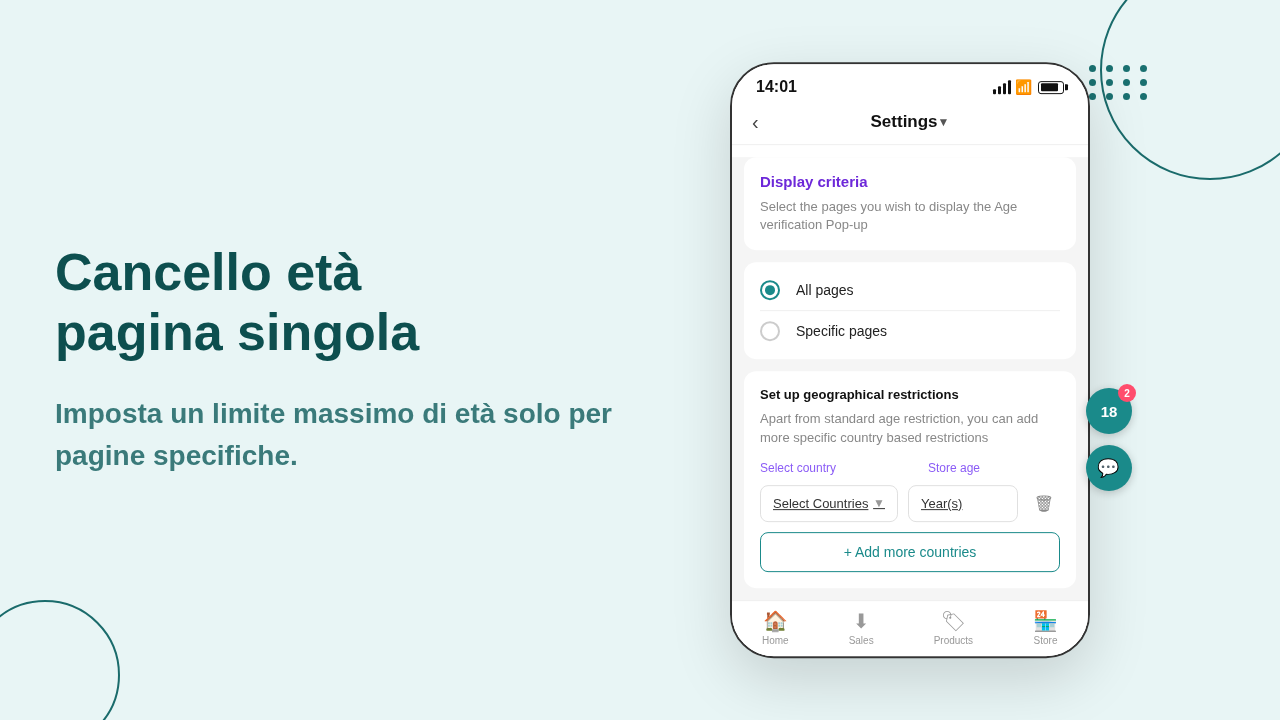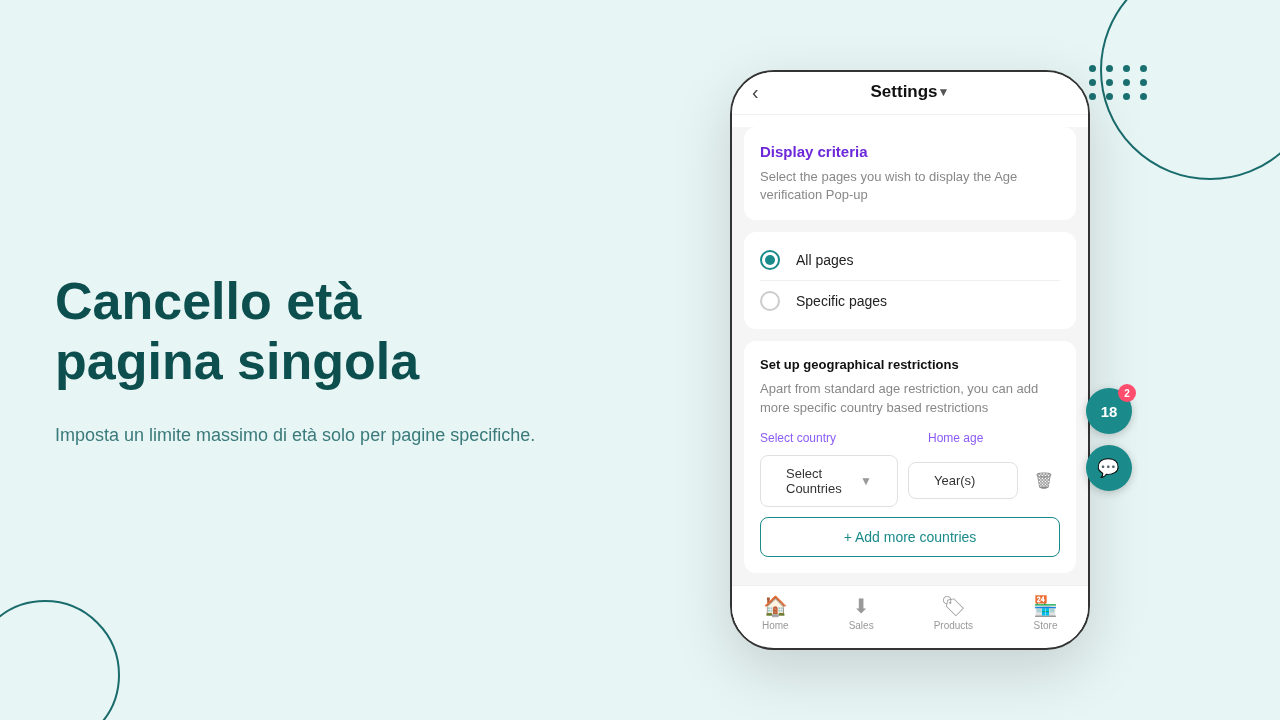--- a/index.html
+++ b/index.html
@@ -63,22 +63,22 @@
 
     .main-title {
       font-size: 52px;
       font-weight: 800;
       color: #0d4f4f;
       line-height: 1.15;
       margin-bottom: 30px;
     }
 
     .sub-title {
-      font-size: 18px;
-      font-weight: 400;
+      font-size: 28px;
+      font-weight: 700;
       color: #3a7a7a;
       line-height: 1.5;
     }
 
     
     .phone-container {
       position: absolute;
       right: 190px;
       top: 50%;
       transform: translateY(-50%);
@@ -304,27 +304,28 @@
     }
 
     .select-wrapper {
       flex: 1;
     }
 
     .select-display {
       display: flex;
       align-items: center;
       justify-content: space-between;
-      padding: 10px 25px;
+      padding: 10px 12px;
       border: 1.5px solid #e0e0e0;
       border-radius: 8px;
       font-size: 13px;
       color: #333;
       background: white;
       cursor: pointer;
+      text-decoration: underline;
     }
 
     .select-arrow {
       color: #999;
       font-size: 12px;
     }
 
     .entry-age-wrapper {
       width: 110px;
       flex-shrink: 0;
@@ -459,20 +460,35 @@
   <div class="main-title">
     <span>Cancello età</span><br>
     <span>pagina singola</span>
   </div>
   <div class="sub-title">Imposta un limite massimo di età solo per pagine specifiche.</div>
 </div>
 
 <div class="phone-container">
   <div class="phone-frame">
 
+    <div class="status-bar">
+      <span class="status-time">14:01</span>
+      <div class="status-icons">
+        <div class="signal-bars">
+          <div class="signal-bar" style="height:5px"></div>
+          <div class="signal-bar" style="height:8px"></div>
+          <div class="signal-bar" style="height:11px"></div>
+          <div class="signal-bar" style="height:14px"></div>
+        </div>
+        <span class="wifi-icon">📶</span>
+        <div class="battery-icon">
+          <div class="battery-fill"></div>
+        </div>
+      </div>
+    </div>
 
     <div class="app-header">
       <span class="back-arrow">‹</span>
       <div class="header-title">
         <span>Settings</span>
         <span class="dropdown-arrow">▼</span>
       </div>
     </div>
 
     <div class="phone-content">
@@ -497,21 +513,21 @@
 
       <div class="geo-section">
         <div class="geo-title">Set up geographical restrictions</div>
         <div class="geo-desc">Apart from standard age restriction, you can add more specific country based restrictions</div>
 
         <div style="display:flex; gap:10px; margin-bottom:4px;">
           <div style="flex:1;">
             <div class="col-label">Select country</div>
           </div>
           <div style="width:90px; flex-shrink:0;">
-            <div class="col-label">Home age</div>
+            <div class="col-label">Store age</div>
           </div>
           <div style="width:32px;"></div>
         </div>
 
         <div class="country-row">
           <div class="select-wrapper">
             <div class="select-display">
               <span>Select Countries</span>
               <span class="select-arrow">▼</span>
             </div>

